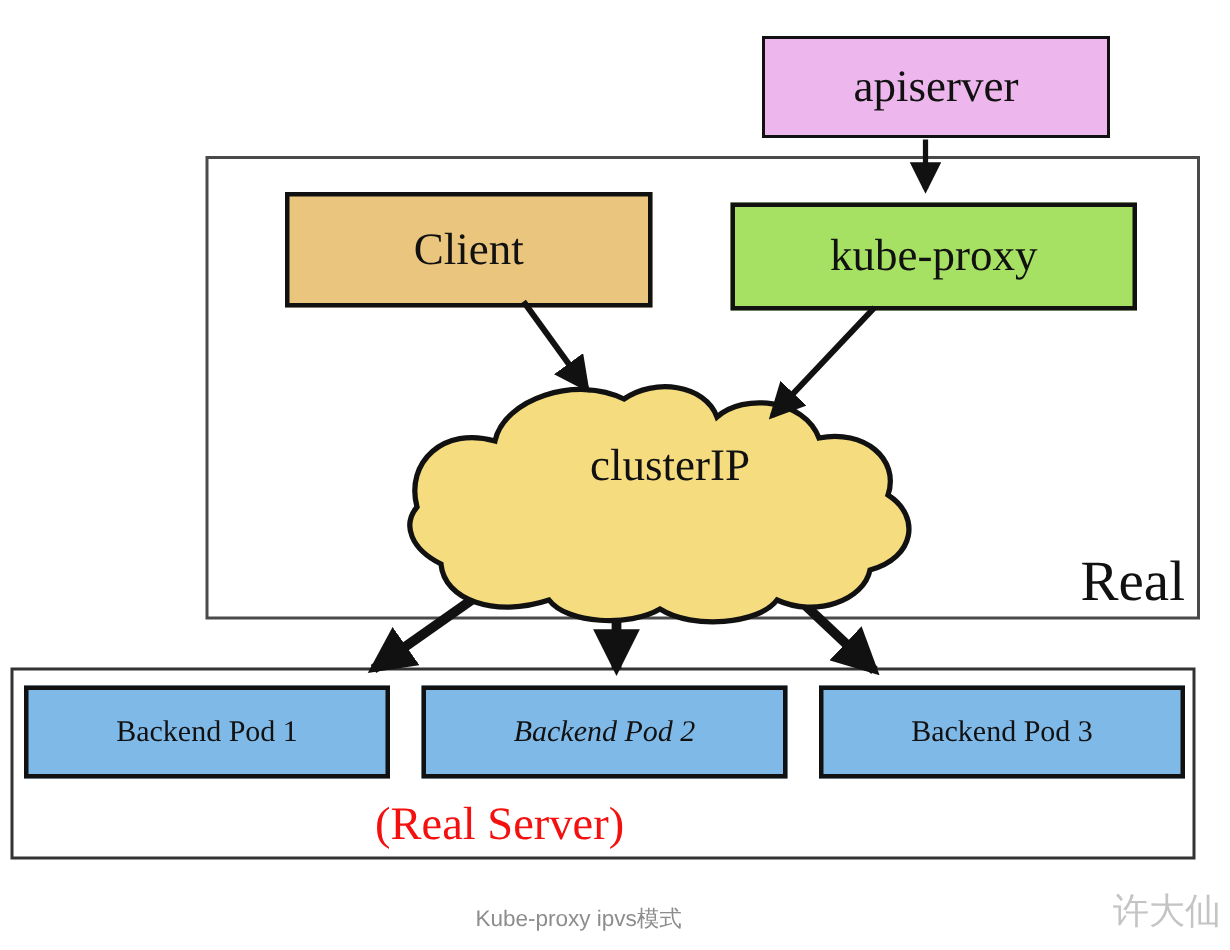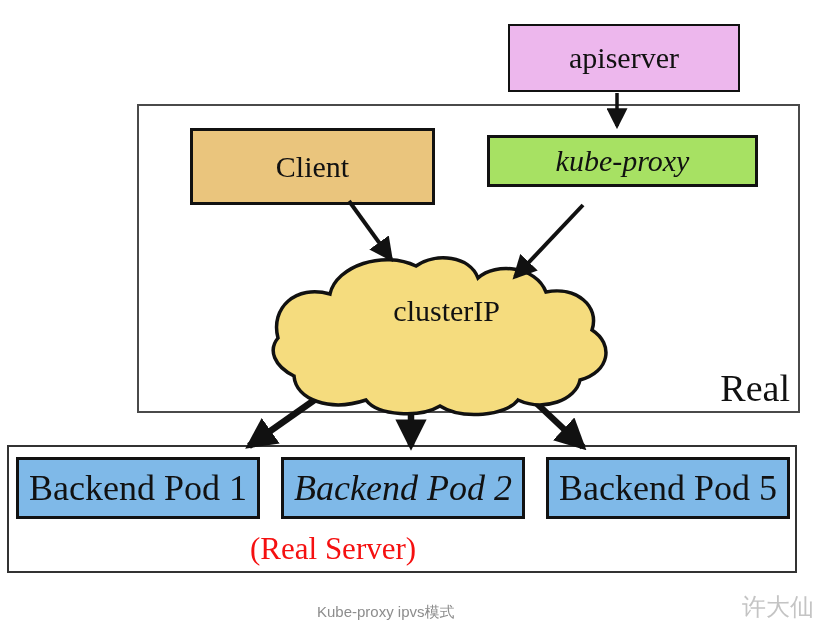--- a/index.html
+++ b/index.html
@@ -19,36 +19,36 @@
   .canvas{position:relative;width:820px;height:633px;background:#ffffff;overflow:hidden;}
 
   .box{position:absolute;display:flex;align-items:center;justify-content:center;
        font-size:30px;color:#111;z-index:1;}
   .apiserver{left:508px;top:24px;width:232px;height:68px;background:var(--c-apiserver);
        border:2px solid var(--c-border);}
   .node-frame{position:absolute;left:137px;top:104px;width:663px;height:309px;
        border:2px solid var(--c-frame);background:#ffffff;z-index:0;}
   .client{left:190px;top:128px;width:245px;height:77px;background:var(--c-client);
        border:3px solid var(--c-border);}
-  .kube-proxy{left:487px;top:135px;width:271px;height:52px;background:var(--c-kubeproxy);
-       border:3px solid var(--c-border);font-style:italic;}
+  .kube-proxy{left:487px;top:135px;width:271px;height:72px;background:var(--c-kubeproxy);
+       border:3px solid var(--c-border);}
 
   .overlay{position:absolute;left:0;top:0;width:820px;height:633px;z-index:5;pointer-events:none;}
 
   .cloud-title{position:absolute;left:295px;top:294px;width:205px;text-align:right;
        font-size:30px;color:#111;z-index:6;}
   .cloud-sub{position:absolute;left:305px;top:341px;width:240px;text-align:center;
        font-size:31px;color:var(--c-red);z-index:6;}
   .node-label{position:absolute;right:30px;top:366px;font-size:38px;color:#111;z-index:6;}
 
   .backend-frame{position:absolute;left:7px;top:445px;width:790px;height:128px;
        border:2px solid #333;background:#ffffff;z-index:1;}
   .pod{position:absolute;top:457px;width:244px;height:62px;background:var(--c-pod);
        border:3px solid var(--c-border);display:flex;align-items:center;justify-content:center;
-       font-size:36px;color:#111;z-index:2;}
+       font-size:20px;color:#111;z-index:2;}
   .pod1{left:16px;} .pod2{left:281px;font-style:italic;} .pod3{left:546px;}
   .real-server{position:absolute;left:250px;top:531px;width:300px;
        font-size:31px;color:var(--c-red);z-index:2;}
 
   .caption{position:absolute;left:317px;top:603px;font-size:15px;color:var(--c-caption);
        font-family:"Liberation Sans","DejaVu Sans",sans-serif;z-index:2;}
   .watermark{position:absolute;right:6px;top:591px;font-size:24px;color:var(--c-watermark);
        font-family:"Liberation Sans","DejaVu Sans",sans-serif;z-index:2;}
 </style>
 </head>
@@ -107,21 +107,21 @@
 
   <div class="backend-frame"></div>
 
   <div class="pod pod1">
     <span>Backend Pod 1</span>
   </div>
   <div class="pod pod2">
     <span>Backend Pod 2</span>
   </div>
   <div class="pod pod3">
-    <span>Backend Pod 5</span>
+    <span>Backend Pod 3</span>
   </div>
 
   <div class="real-server">(Real Server)</div>
 
   <div class="caption">Kube-proxy ipvs模式</div>
   <div class="watermark">许大仙</div>
 
 </div>
 
 </body></html>

